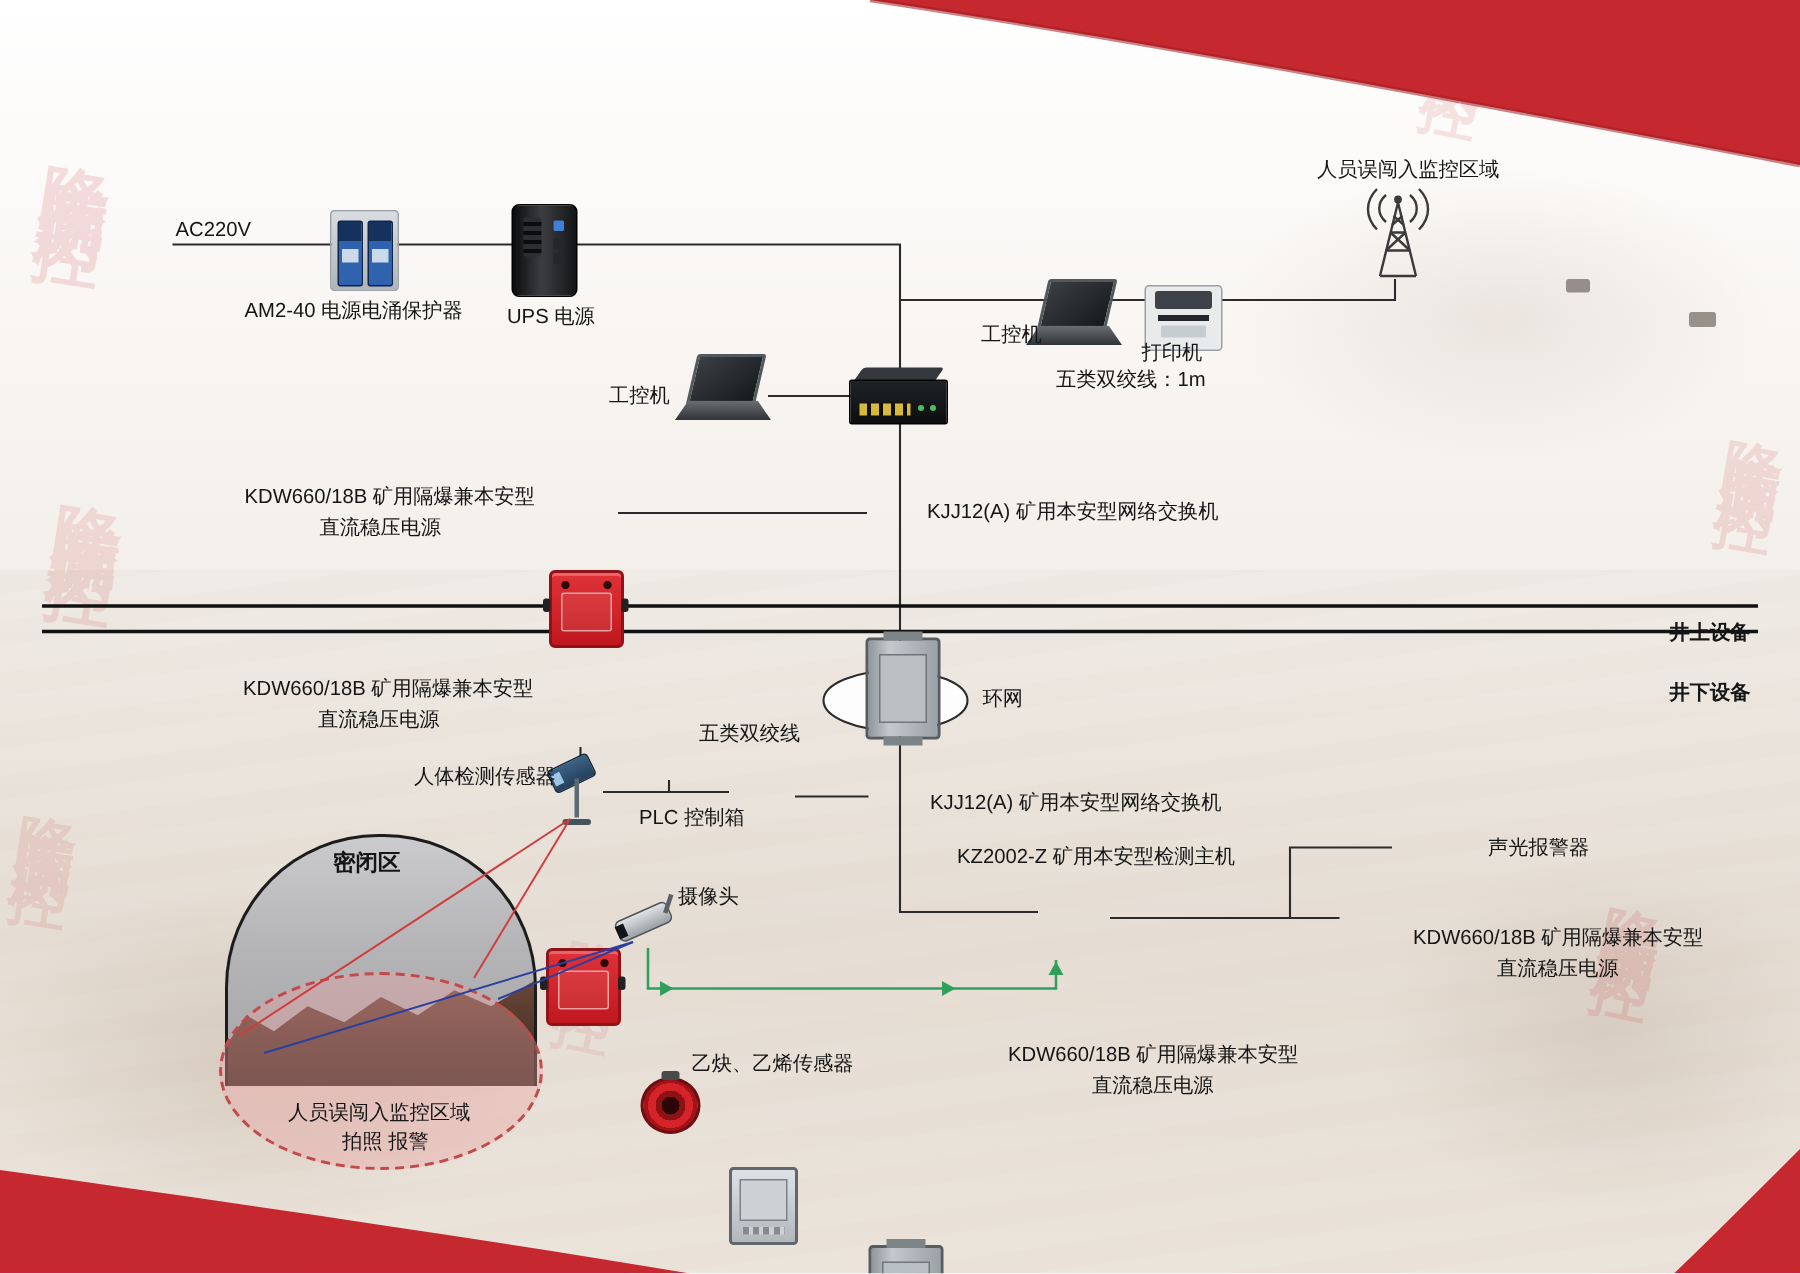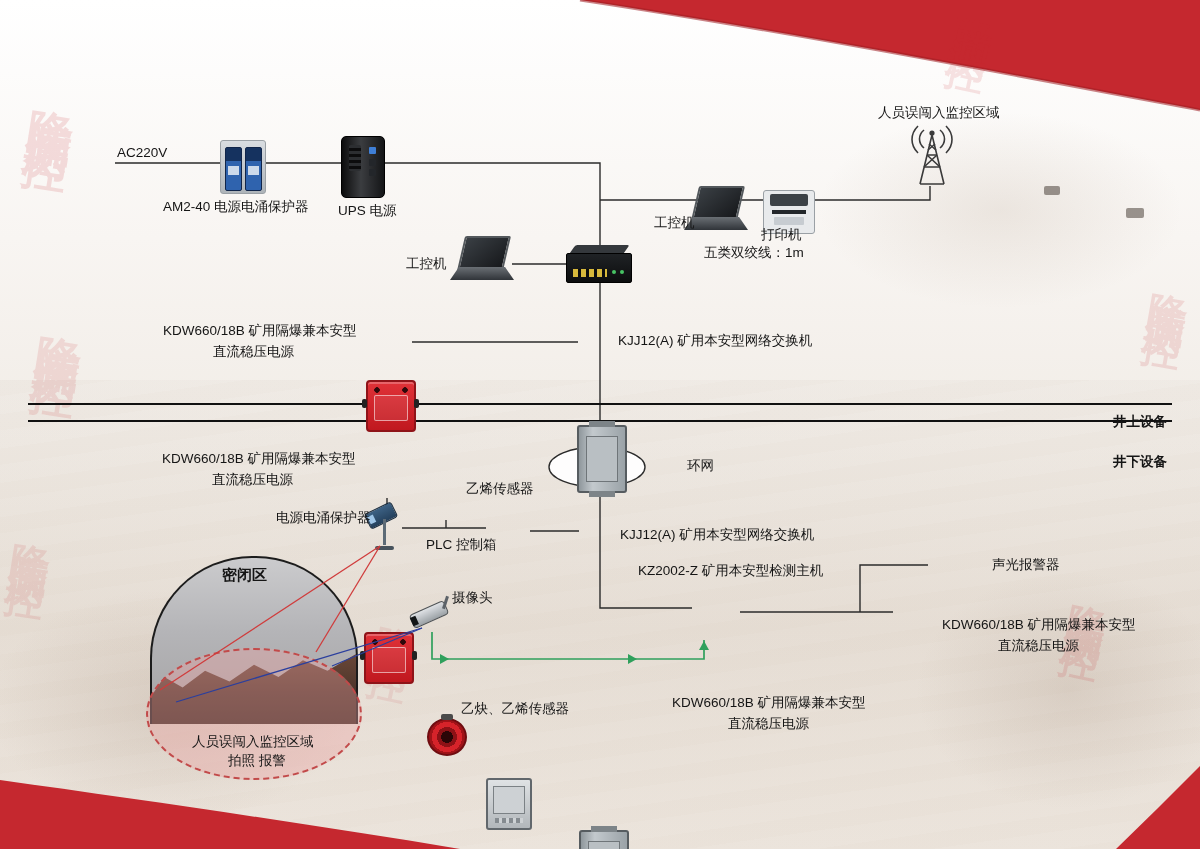--- a/index.html
+++ b/index.html
@@ -276,23 +276,23 @@
 
   <div class="lbl" style="left:163px;top:322px">KDW660/18B 矿用隔爆兼本安型</div>
   <div class="lbl" style="left:213px;top:343px">直流稳压电源</div>
   <div class="lbl" style="left:618px;top:332px">KJJ12(A) 矿用本安型网络交换机</div>
 
   <div class="lbl b" style="left:1113px;top:385px">井上设备</div>
   <div class="lbl b" style="left:1113px;top:425px">井下设备</div>
 
   <div class="lbl" style="left:162px;top:450px">KDW660/18B 矿用隔爆兼本安型</div>
   <div class="lbl" style="left:212px;top:471px">直流稳压电源</div>
-  <div class="lbl" style="left:687px;top:457px">环网</div>
-  <div class="lbl" style="left:466px;top:480px">乙烯传感器</div>
-  <div class="lbl" style="left:276px;top:509px">电源电涌保护器</div>
+  <div class="lbl" style="left:655px;top:457px">环网</div>
+  <div class="lbl" style="left:466px;top:480px">五类双绞线</div>
+  <div class="lbl" style="left:276px;top:509px">人体检测传感器</div>
   <div class="lbl" style="left:426px;top:536px">PLC 控制箱</div>
   <div class="lbl" style="left:620px;top:526px">KJJ12(A) 矿用本安型网络交换机</div>
 
   <div class="lbl" style="left:638px;top:562px">KZ2002-Z 矿用本安型检测主机</div>
   <div class="lbl" style="left:992px;top:556px">声光报警器</div>
   <div class="lbl" style="left:942px;top:616px">KDW660/18B 矿用隔爆兼本安型</div>
   <div class="lbl" style="left:998px;top:637px">直流稳压电源</div>
   <div class="lbl" style="left:672px;top:694px">KDW660/18B 矿用隔爆兼本安型</div>
   <div class="lbl" style="left:728px;top:715px">直流稳压电源</div>
 

